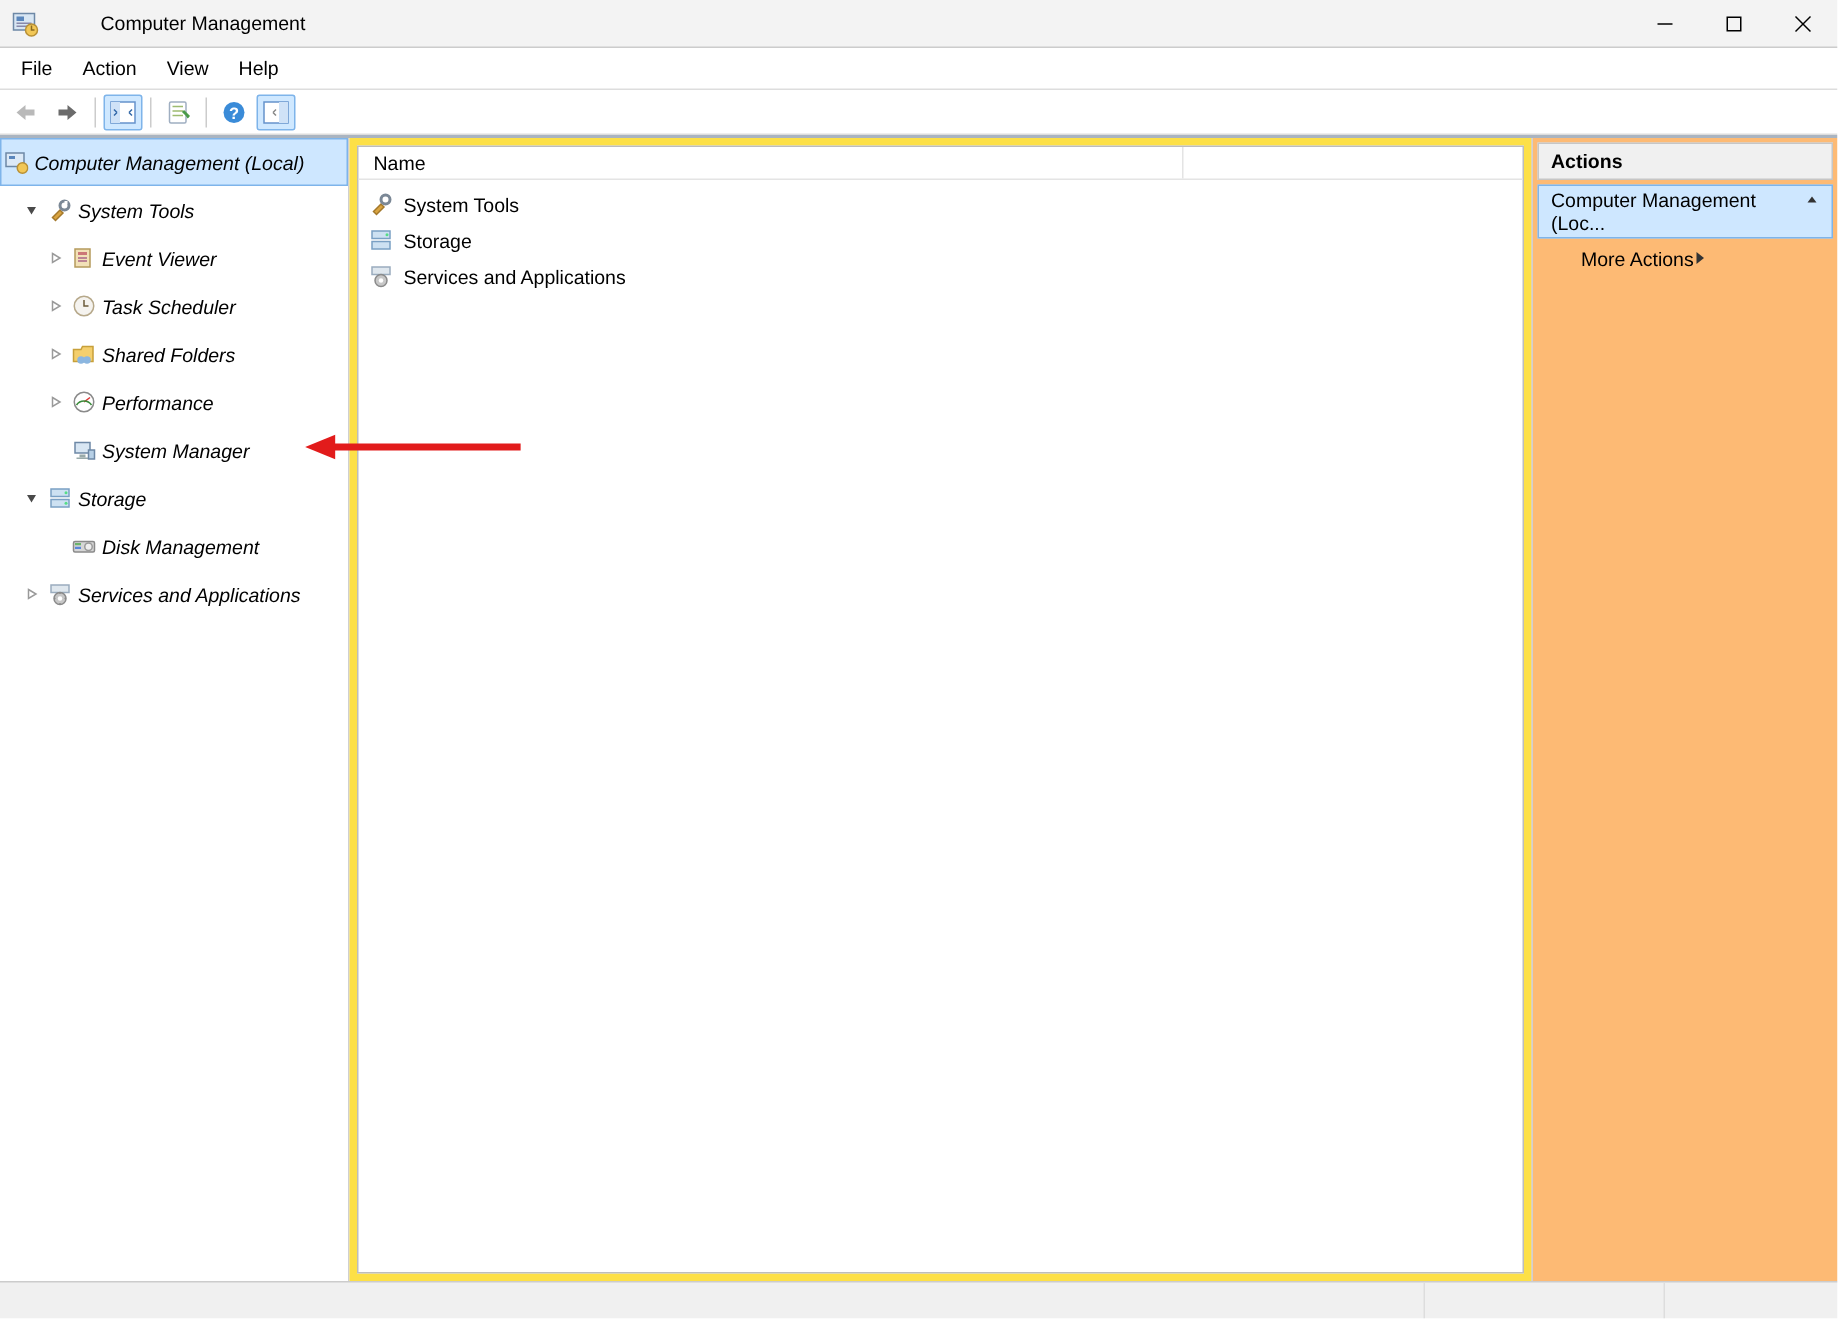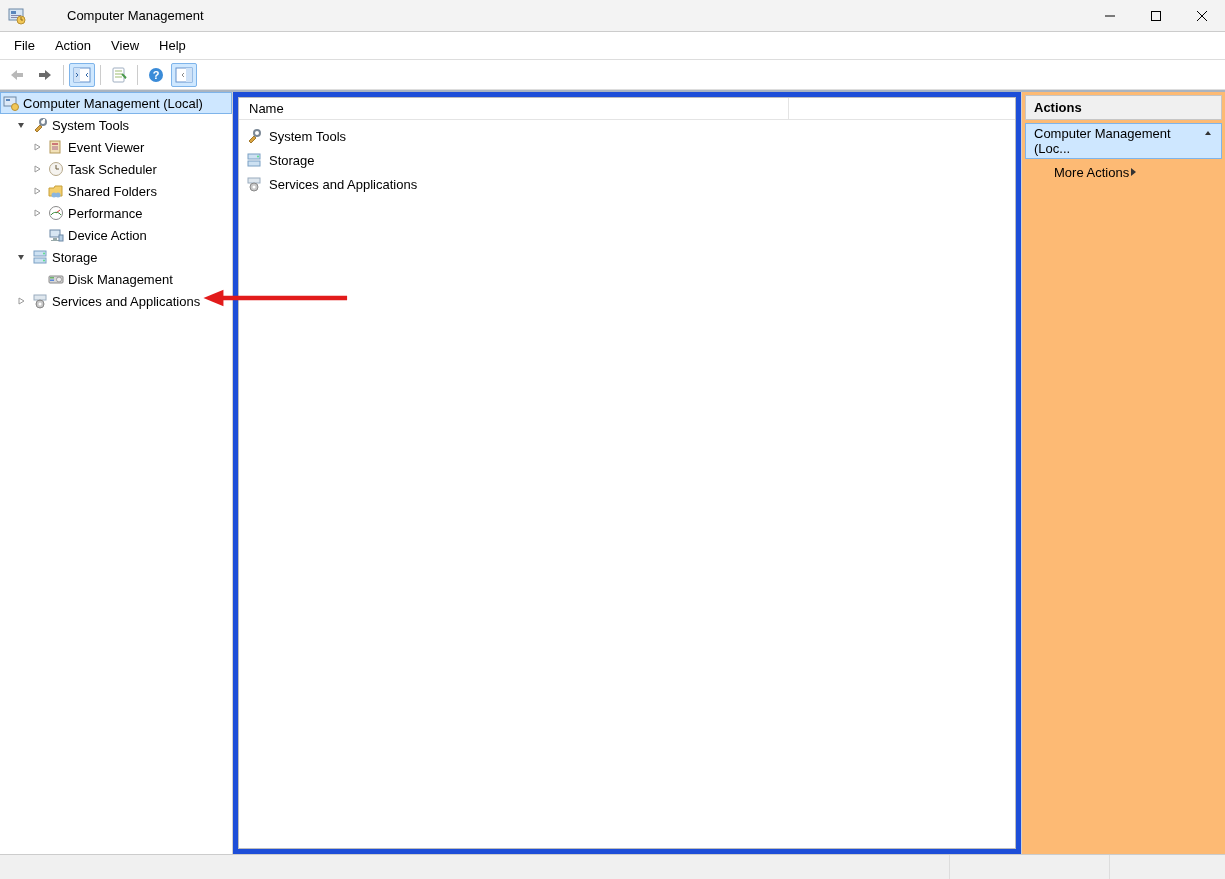--- a/index.html
+++ b/index.html
@@ -15,36 +15,36 @@
   .menubar { height:28px; display:flex; align-items:center; border-bottom:1px solid #ddd; padding:0 4px;}
   .menubar .item { padding:0 10px; height:100%; display:flex; align-items:center; font-size:13px;}
   
   .toolbar { height:30px; border-bottom:1px solid #ddd; display:flex; align-items:center; padding:0 4px; gap:2px;}
   .tbtn { width:26px; height:24px; display:flex; align-items:center;justify-content:center; border:1px solid transparent; border-radius:2px;}
   .tbtn.active { background:#cfe8ff; border-color:#7eb4ea;}
   .tbar-sep { width:1px; height:20px; background:#ccc; margin:0 3px;}
   
   .main { display:flex; height:calc(100% - 32px - 28px - 30px - 25px); border-top:2px solid #aab4c0;}
   .tree-pane { width:233px; background:#fff; overflow:hidden; border-right:1px solid #d0d0d0;}
-  .center-pane { flex:1; background:#1d4ed8; display:flex; padding:5px;}
+  .center-pane { flex:1; background:#fde047; display:flex; padding:5px;}
   .center-box { flex:1; border:1px solid #bdbdbd; background:#fff; display:flex; flex-direction:column;}
   .col-header { height:22px; border-bottom:1px solid #e4e4e4; display:flex; align-items:center;}
   .col-header .col1 { width:550px; padding-left:10px; border-right:1px solid #e4e4e4; height:100%; display:flex;align-items:center;}
   .list-body { padding:4px 6px;}
   .list-row { display:flex; align-items:center; height:24px; gap:6px;}
   .actions-pane { width:204px; background:#fdba74; overflow:hidden; border-left:1px solid #d0d0d0;}
   .actions-pane .hdr { background:#f0f0f0; border:1px solid #c6c6c6; font-weight:700; padding:4px 8px; margin:3px 3px;}
   .actions-pane .section { background:#cee7ff; border:1px solid #7eb4ea; margin:0 3px; padding:2px 8px; display:flex; justify-content:space-between; align-items:flex-start; font-size:13px;}
   .actions-pane .more { padding:6px 12px 6px 32px; display:flex; align-items:center;}
   
   .statusbar { height:25px; background:#f0f0f0; border-top:1px solid #ccc; display:flex;}
   .statusbar .seg { flex:1; border-right:1px solid #ddd;}
   
   .tree { padding:0; }
-  .tree-row { display:flex; align-items:center; height:22px; white-space:nowrap; gap:3px;}
+  .tree-row { display:flex; align-items:center; height:32px; white-space:nowrap; gap:3px;font-style:italic;}
   .tree-row.selected { background:#cee7ff; outline:1px solid #7eb4ea; outline-offset:-1px;}
   .expander { width:14px; display:flex; align-items:center; justify-content:center; color:#888;}
   .tree-icon { width:18px; height:18px; display:flex; align-items:center;justify-content:center;}
   .depth-0 { padding-left:2px;}
   .depth-1 { padding-left:14px;}
   .depth-2 { padding-left:30px;}
   
   .red-arrow { position:absolute; left:200px; top:288px; pointer-events:none;}
   .red-arrow svg { width:160px; height:20px;}
 </style>
@@ -226,21 +226,21 @@
       <div class="tree-row depth-2">
         <span class="expander"></span>
         <span class="tree-icon">
             <svg width="16" height="16" viewBox="0 0 16 16">
               <rect x="2" y="3" width="10" height="7" fill="#d8e6f3" stroke="#6d88a6"></rect>
               <rect x="5" y="11" width="4" height="2" fill="#9aa"></rect>
               <rect x="3" y="13" width="8" height="1" fill="#9aa"></rect>
               <rect x="11" y="8" width="4" height="6" fill="#b7d0e6" stroke="#6d88a6"></rect>
             </svg>
           </span>
-        <span>Device Action</span>
+        <span>System Manager</span>
       </div>
 
       <div class="tree-row depth-1">
         <span class="expander">
             <svg width="10" height="10" viewBox="0 0 10 10">
               <path d="M2 3 L8 3 L5 8 Z" fill="#4a4a4a"></path>
             </svg>
           </span>
         <span class="tree-icon">
             <svg width="16" height="16" viewBox="0 0 16 16">

